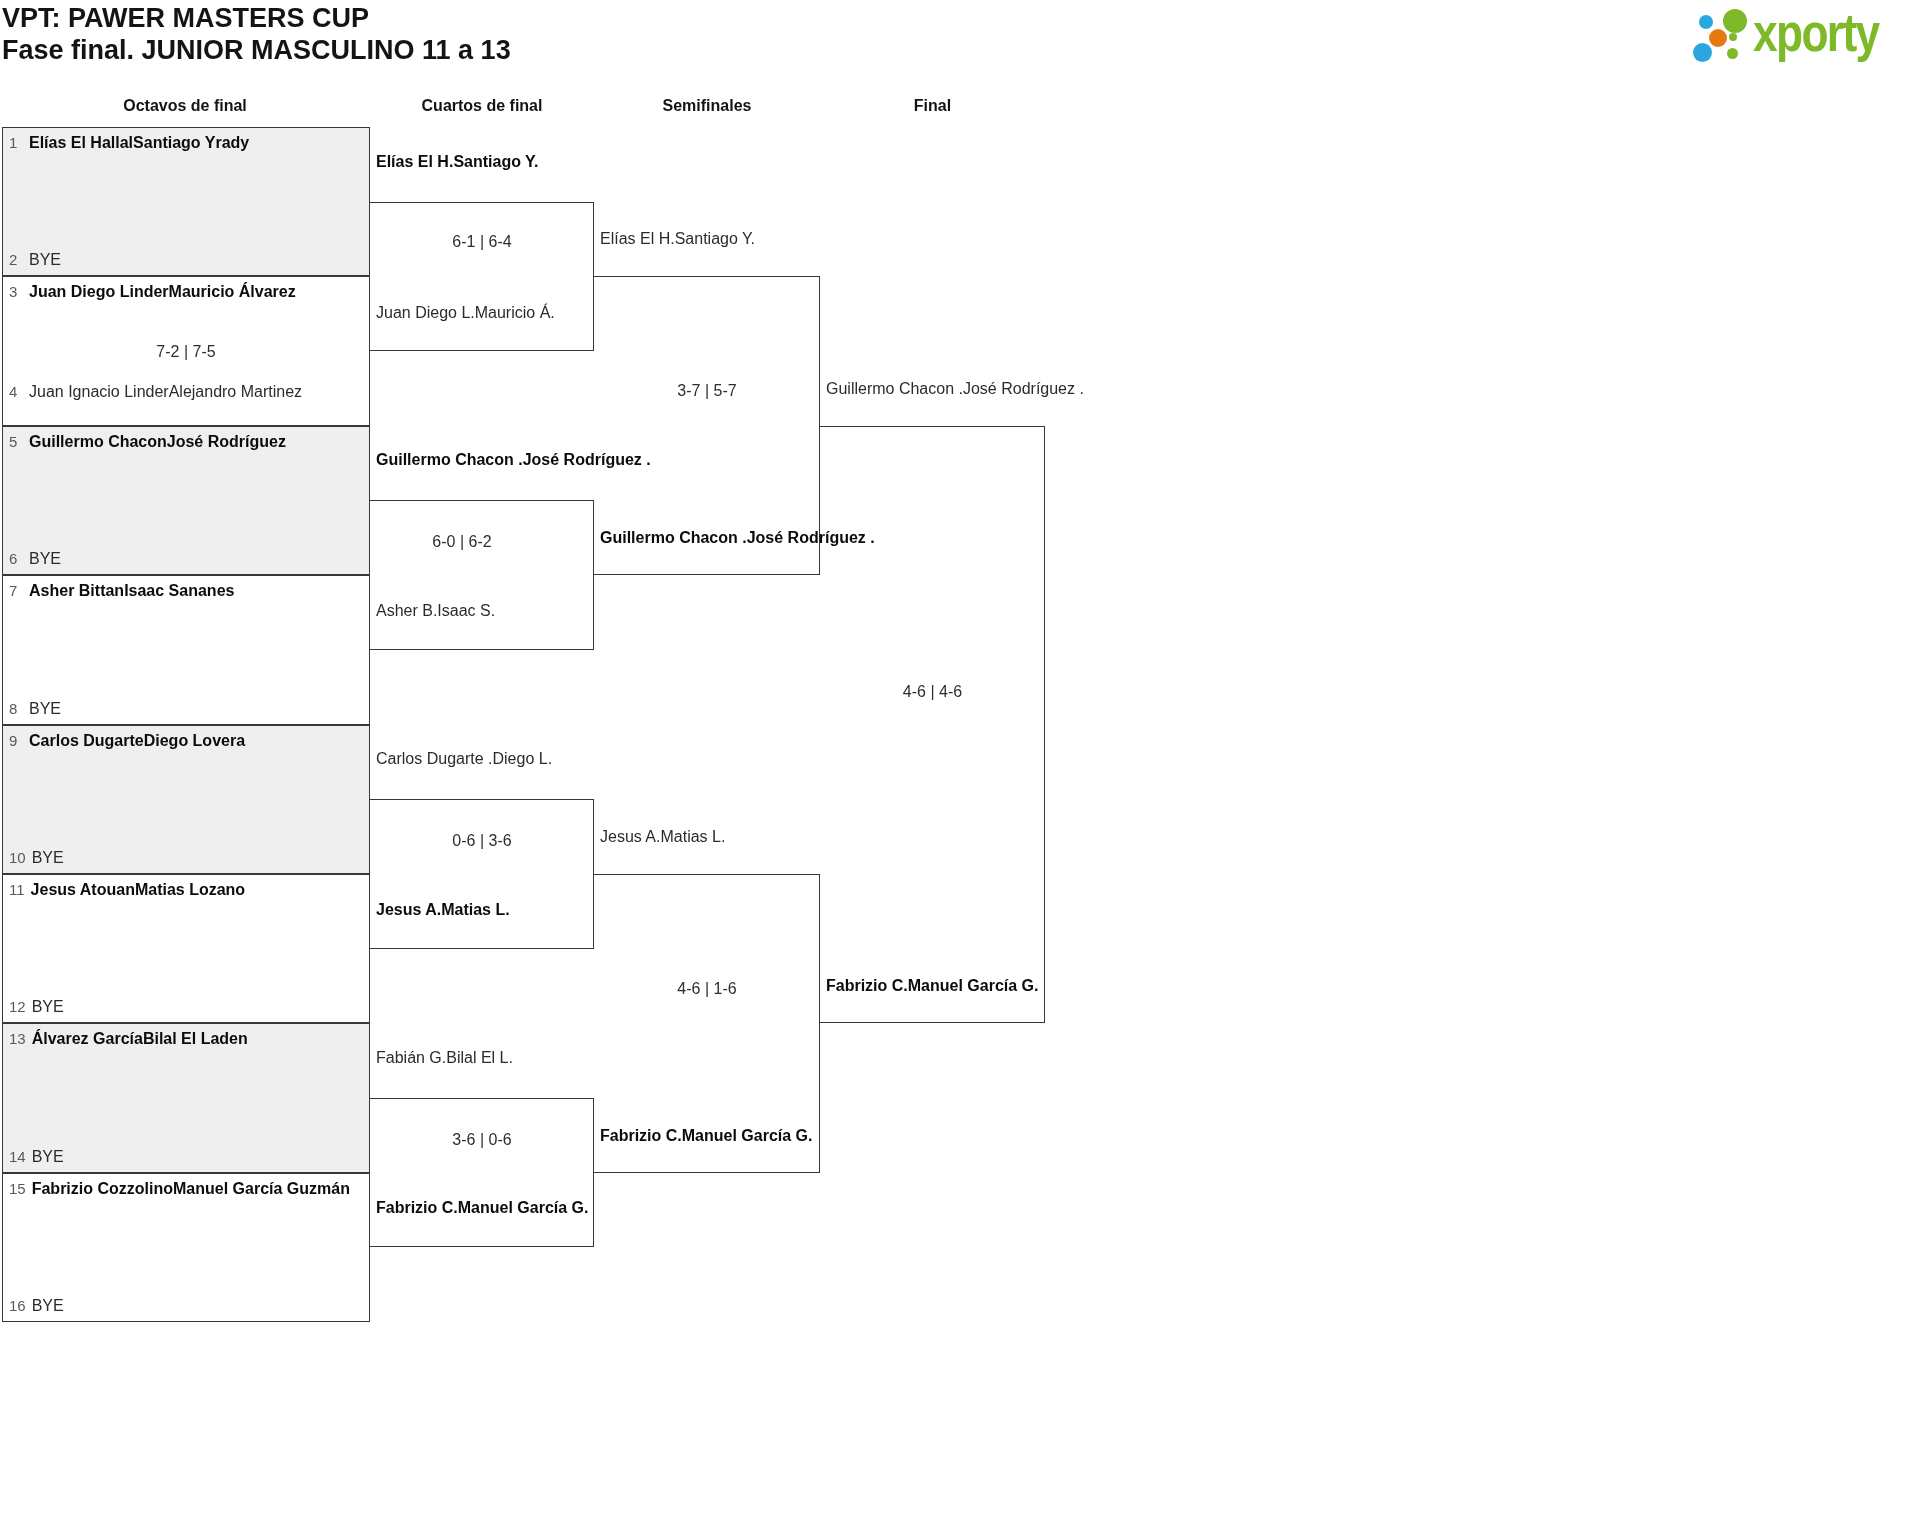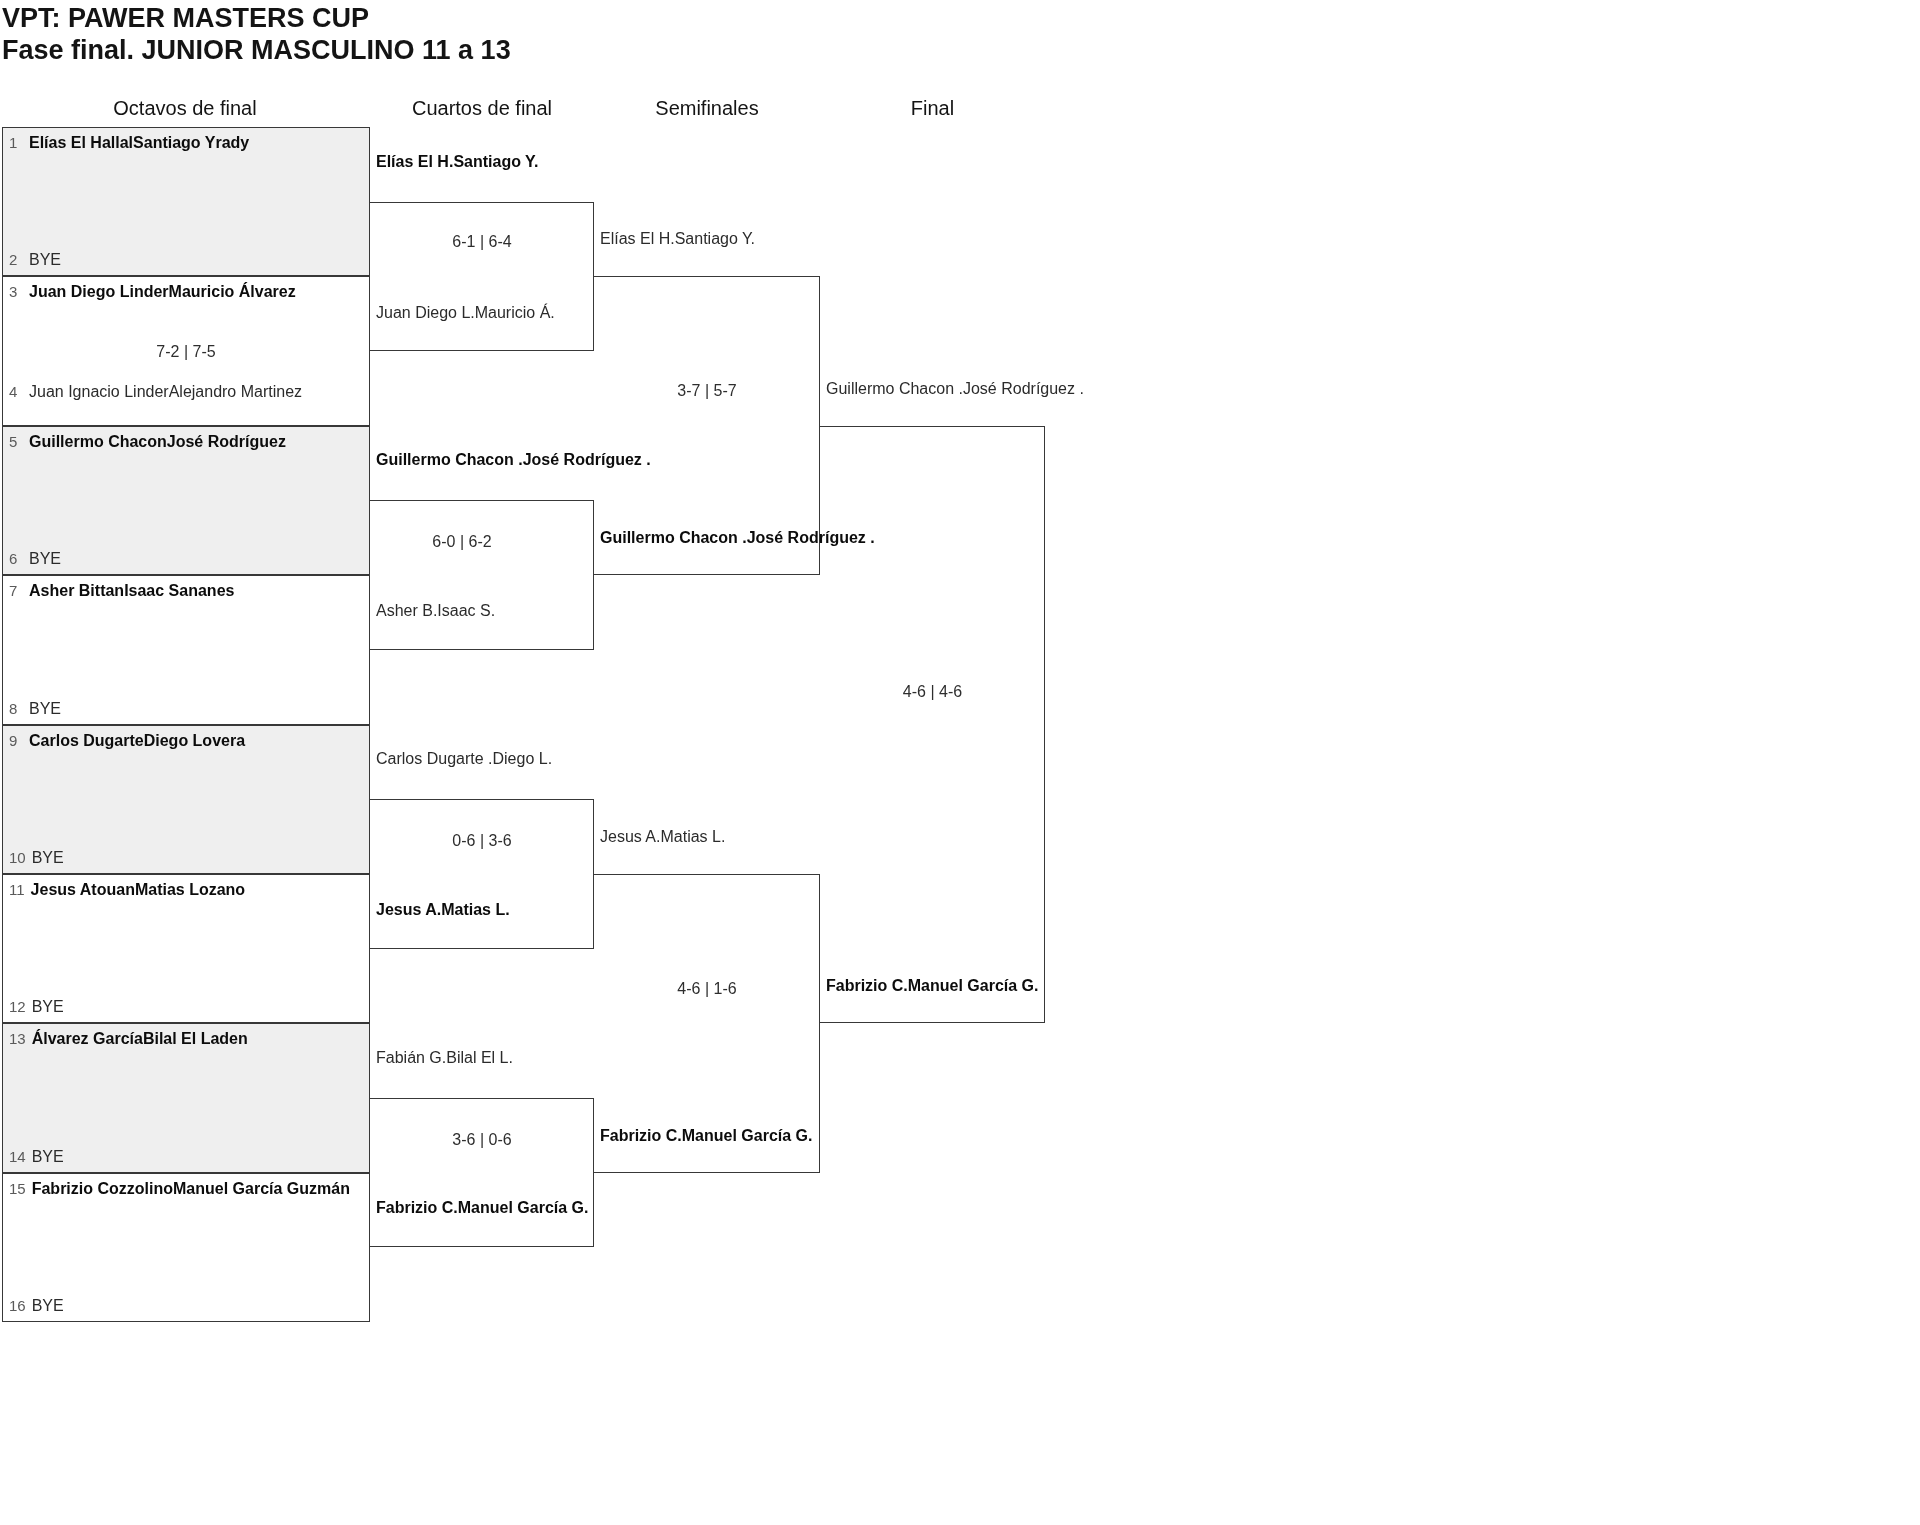--- a/index.html
+++ b/index.html
@@ -1,19 +1,19 @@
 <!DOCTYPE html>
 <html><head>
 <meta charset="utf-8">
 <style>
   html,body{margin:0;padding:0;background:#ffffff;}
   #stage{position:relative;width:1920px;height:1525px;background:#ffffff;overflow:hidden;
          font-family:"Liberation Sans","DejaVu Sans",sans-serif;color:#222;}
   .title-line{position:absolute;left:2px;font-size:27px;font-weight:bold;color:#141414;white-space:nowrap;}
-  .colhead{position:absolute;top:97px;font-size:20px;font-weight:normal;color:#141414;text-align:center;}
+  .colhead{position:absolute;top:97px;font-size:16px;font-weight:bold;color:#141414;text-align:center;}
   .box{position:absolute;border:1px solid #383838;box-sizing:border-box;background:transparent;}
   .box.grey{background:#efefef;}
   .box.open{border-left:none;}
   .entrant{position:absolute;display:flex;align-items:center;gap:6px;font-size:16px;line-height:19px;color:#2b2b2b;white-space:nowrap;}
   .seed{min-width:14px;font-size:15px;color:#5a5a5a;flex:none;}
   .names{display:flex;flex-direction:row;}
   .winner{font-weight:bold;color:#0c0c0c;}
   .score{position:absolute;font-size:16px;line-height:18px;color:#2e2e2e;text-align:center;white-space:nowrap;}
   .logo{position:absolute;left:1690px;top:0;width:228px;height:82px;cursor:pointer;}
   .dot{position:absolute;border-radius:50%;}
@@ -21,20 +21,29 @@
             transform:scaleX(0.82);transform-origin:left top;line-height:60px;}
 </style>
 </head>
 <body>
 
 <div id="stage">
 
   <div class="title-line" style="top:3px">VPT: PAWER MASTERS CUP</div>
   <div class="title-line" style="top:35px">Fase final. JUNIOR MASCULINO 11 a 13</div>
 
+  <div class="logo">
+    <span class="dot" style="left:33px;top:9px;width:24px;height:24px;background:#7db928"></span>
+    <span class="dot" style="left:9px;top:15px;width:14px;height:14px;background:#2aa7de"></span>
+    <span class="dot" style="left:19px;top:29px;width:18px;height:18px;background:#e8790f"></span>
+    <span class="dot" style="left:39px;top:33px;width:8px;height:8px;background:#7db928"></span>
+    <span class="dot" style="left:3px;top:43px;width:19px;height:19px;background:#2aa7de"></span>
+    <span class="dot" style="left:37px;top:48px;width:11px;height:11px;background:#7db928"></span>
+    <span class="wordmark" style="color:#7db928">xporty</span>
+  </div>
 
   <div class="colhead" style="left:0;width:370px">Octavos de final</div>
   <div class="colhead" style="left:370px;width:224px">Cuartos de final</div>
   <div class="colhead" style="left:594px;width:226px">Semifinales</div>
   <div class="colhead" style="left:820px;width:225px">Final</div>
 
   <div class="box grey" style="left:2px;top:127px;width:368px;height:149px"></div>
   <div class="box" style="left:2px;top:276px;width:368px;height:150px"></div>
   <div class="box grey" style="left:2px;top:426px;width:368px;height:149px"></div>
   <div class="box" style="left:2px;top:575px;width:368px;height:150px"></div>

